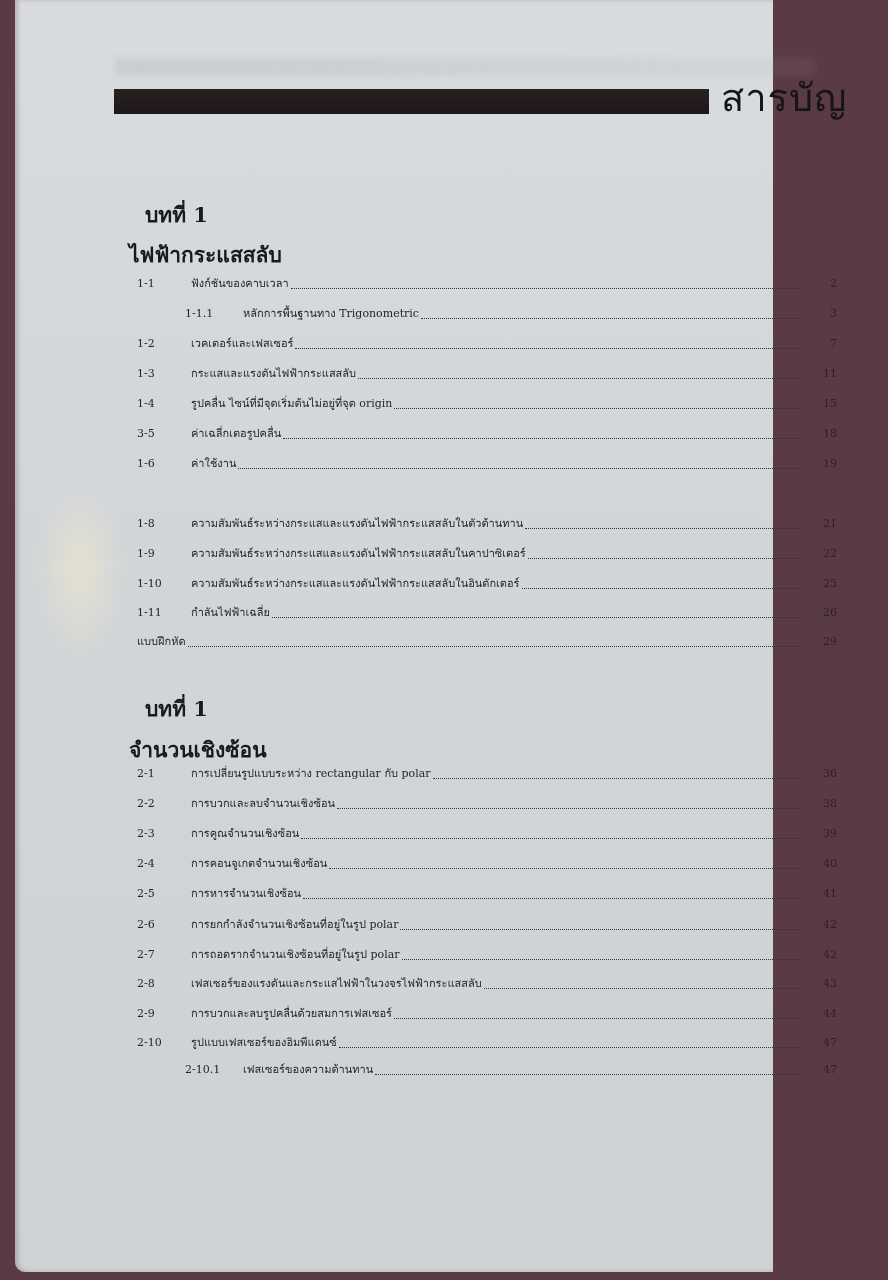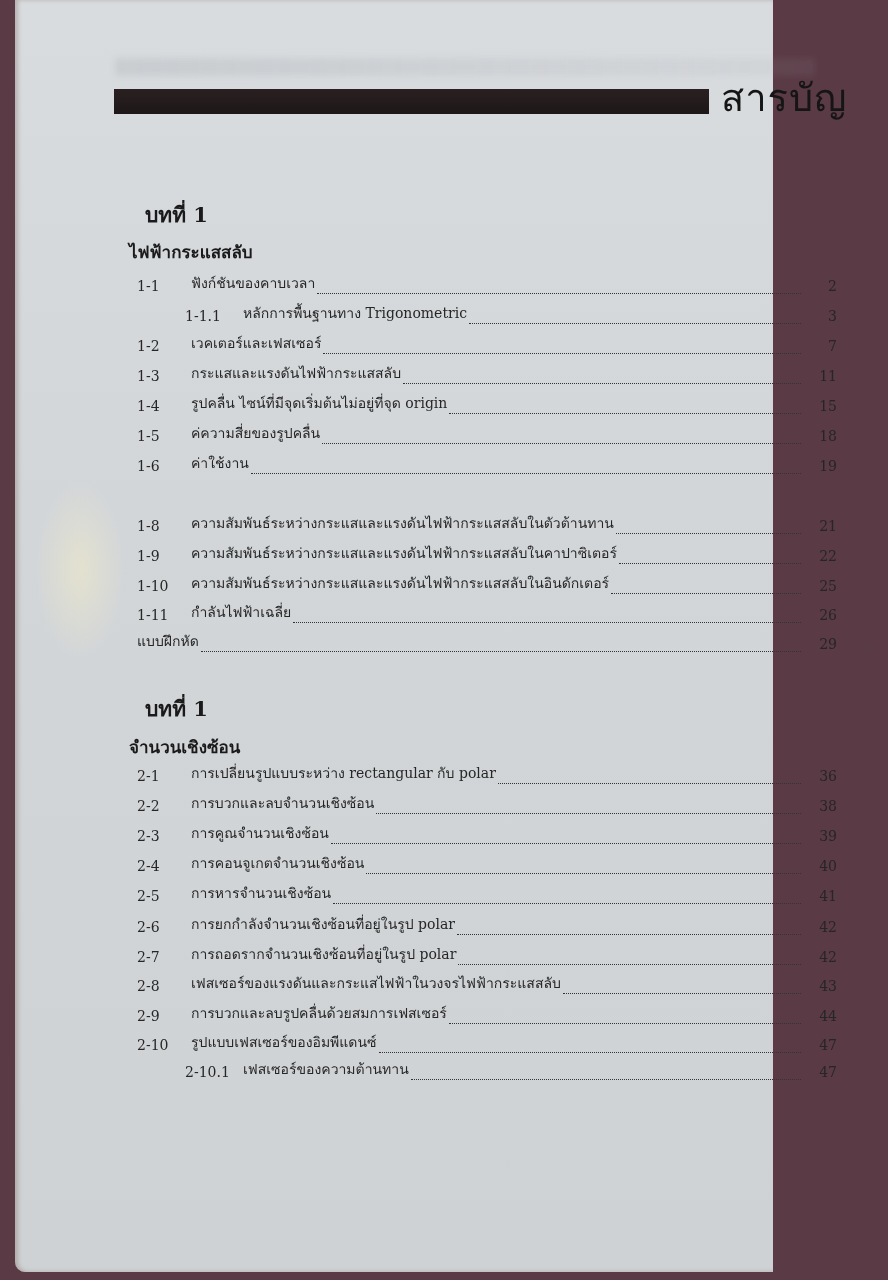--- a/index.html
+++ b/index.html
@@ -33,26 +33,26 @@
     position: absolute; left: 706px; top: 72px;
     font-family: "DejaVu Sans", "Liberation Sans", sans-serif;
     font-size: 38px; line-height: 52px; color: #151515; letter-spacing: 1px;
   }
   .chapter-label {
     position: absolute; left: 114px;
     font-size: 21px; font-weight: bold; color: #1a1a1a; margin-left: 16px;
   }
   .chapter-title {
     position: absolute; left: 114px;
-    font-size: 17px; font-weight: bold; color: #1a1a1a;
+    font-size: 21px; font-weight: bold; color: #1a1a1a;
   }
   .toc-row {
     position: absolute; left: 122px; width: 700px; height: 22px;
-    display: flex; align-items: flex-end;
-    font-size: 14px; color: #262626;
+    display: flex; align-items: center;
+    font-size: 11px; color: #262626;
   }
   .toc-row .num { width: 54px; flex: none; }
   .toc-row.sub { left: 170px; width: 652px; }
   .toc-row.sub .num { width: 58px; }
   .toc-row .text { flex: none; white-space: nowrap; }
   .toc-row .dots {
     flex: 1; border-bottom: 1px dotted #333; margin: 0 6px 0 2px; height: 10px;
   }
   .toc-row .page-num { width: 30px; text-align: right; flex: none; }
   .dot-mark { position: absolute; left: 852px; top: 645px; width: 2px; height: 2px; background: #444; }
@@ -92,22 +92,22 @@
     <span class="dots"></span>
     <span class="page-num">11</span>
   </div>
   <div class="toc-row" style="top:392px">
     <span class="num">1-4</span>
     <span class="text">รูปคลื่น ไซน์ที่มีจุดเริ่มต้นไม่อยู่ที่จุด origin</span>
     <span class="dots"></span>
     <span class="page-num">15</span>
   </div>
   <div class="toc-row" style="top:422px">
-    <span class="num">1-5</span>
-    <span class="text">ค่ความสี่ยของรูปคลื่น</span>
+    <span class="num">3-5</span>
+    <span class="text">ค่าเฉลี่กเตอรูปคลื่น</span>
     <span class="dots"></span>
     <span class="page-num">18</span>
   </div>
   <div class="toc-row" style="top:452px">
     <span class="num">1-6</span>
     <span class="text">ค่าใช้งาน</span>
     <span class="dots"></span>
     <span class="page-num">19</span>
   </div>
   <div class="toc-row" style="top:512px">

